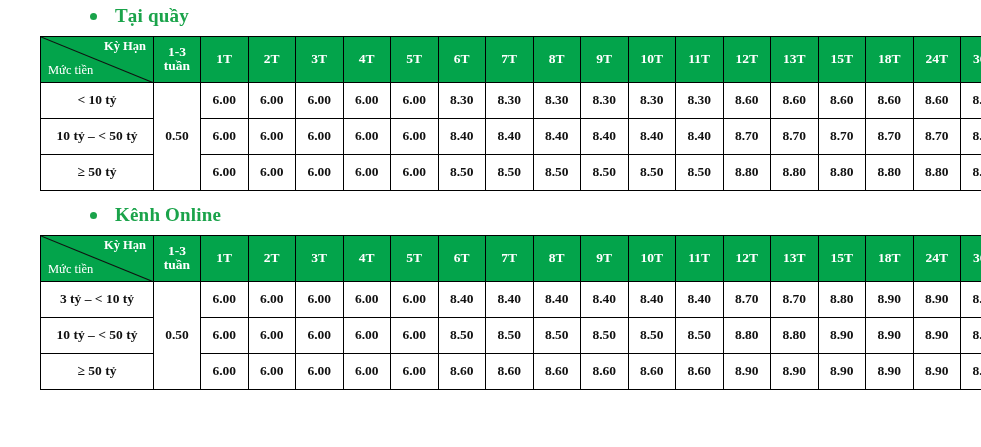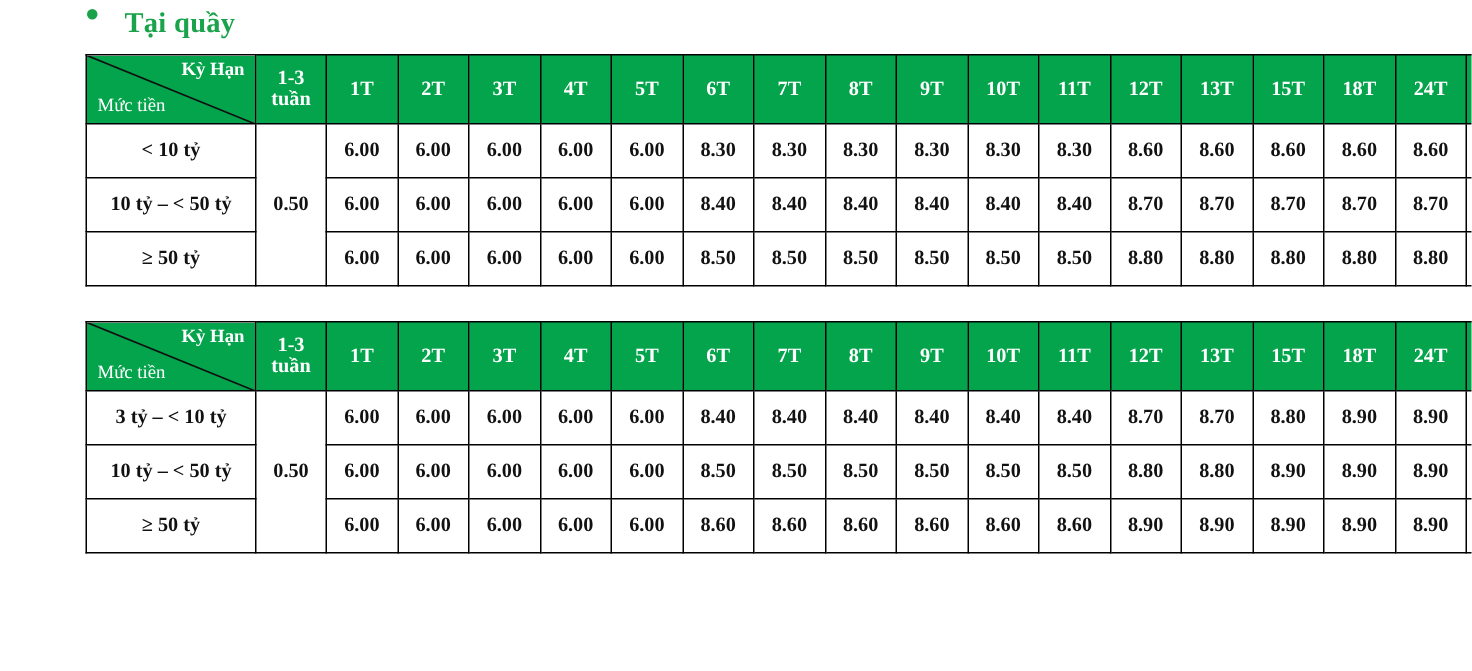--- a/index.html
+++ b/index.html
@@ -18,44 +18,44 @@
 
   .page {
     position: relative;
     width: 981px;
     height: 447px;
   }
 
   
   .section-title {
     display: flex;
+    align-items: center;
     gap: 18px;
-    padding-left: 58px;
+    padding-left: 90px;
   }
   .bullet {
     width: 7px;
     height: 7px;
     border-radius: 50%;
     background: #1aa34a;
     flex: 0 0 auto;
   }
   .section-title .label {
     font-size: 19px;
     font-weight: bold;
     color: #1aa34a;
     letter-spacing: .2px;
     line-height: 1.1;
     white-space: nowrap;
   }
 
   
   .rate-table-wrap {
-    padding-left: 16px;
+    padding-left: 40px;
     padding-right: 41px;
-    margin-left: 41px;
   }
   table.rate-table {
     border-collapse: collapse;
     table-layout: fixed;
     width: 912px;
     border: 1px solid #000;
   }
   table.rate-table th,
   table.rate-table td {
     border: 1px solid #000;
@@ -270,20 +270,24 @@
           <td class="week-val">8.80</td>
           <td class="week-val">8.80</td>
           <td class="week-val">8.80</td>
         </tr>
       </tbody>
     </table>
   </div>
 
   <div class="gap-b"></div>
 
+  <div class="section-title">
+    <span class="bullet"></span>
+    <span class="label">Kênh Online</span>
+  </div>
 
   <div class="gap-c"></div>
 
   <div class="rate-table-wrap">
     <table class="rate-table">
       <colgroup>
         <col class="c-label">
         <col class="c-week">
         <col class="c-term">
           <col class="c-term">

